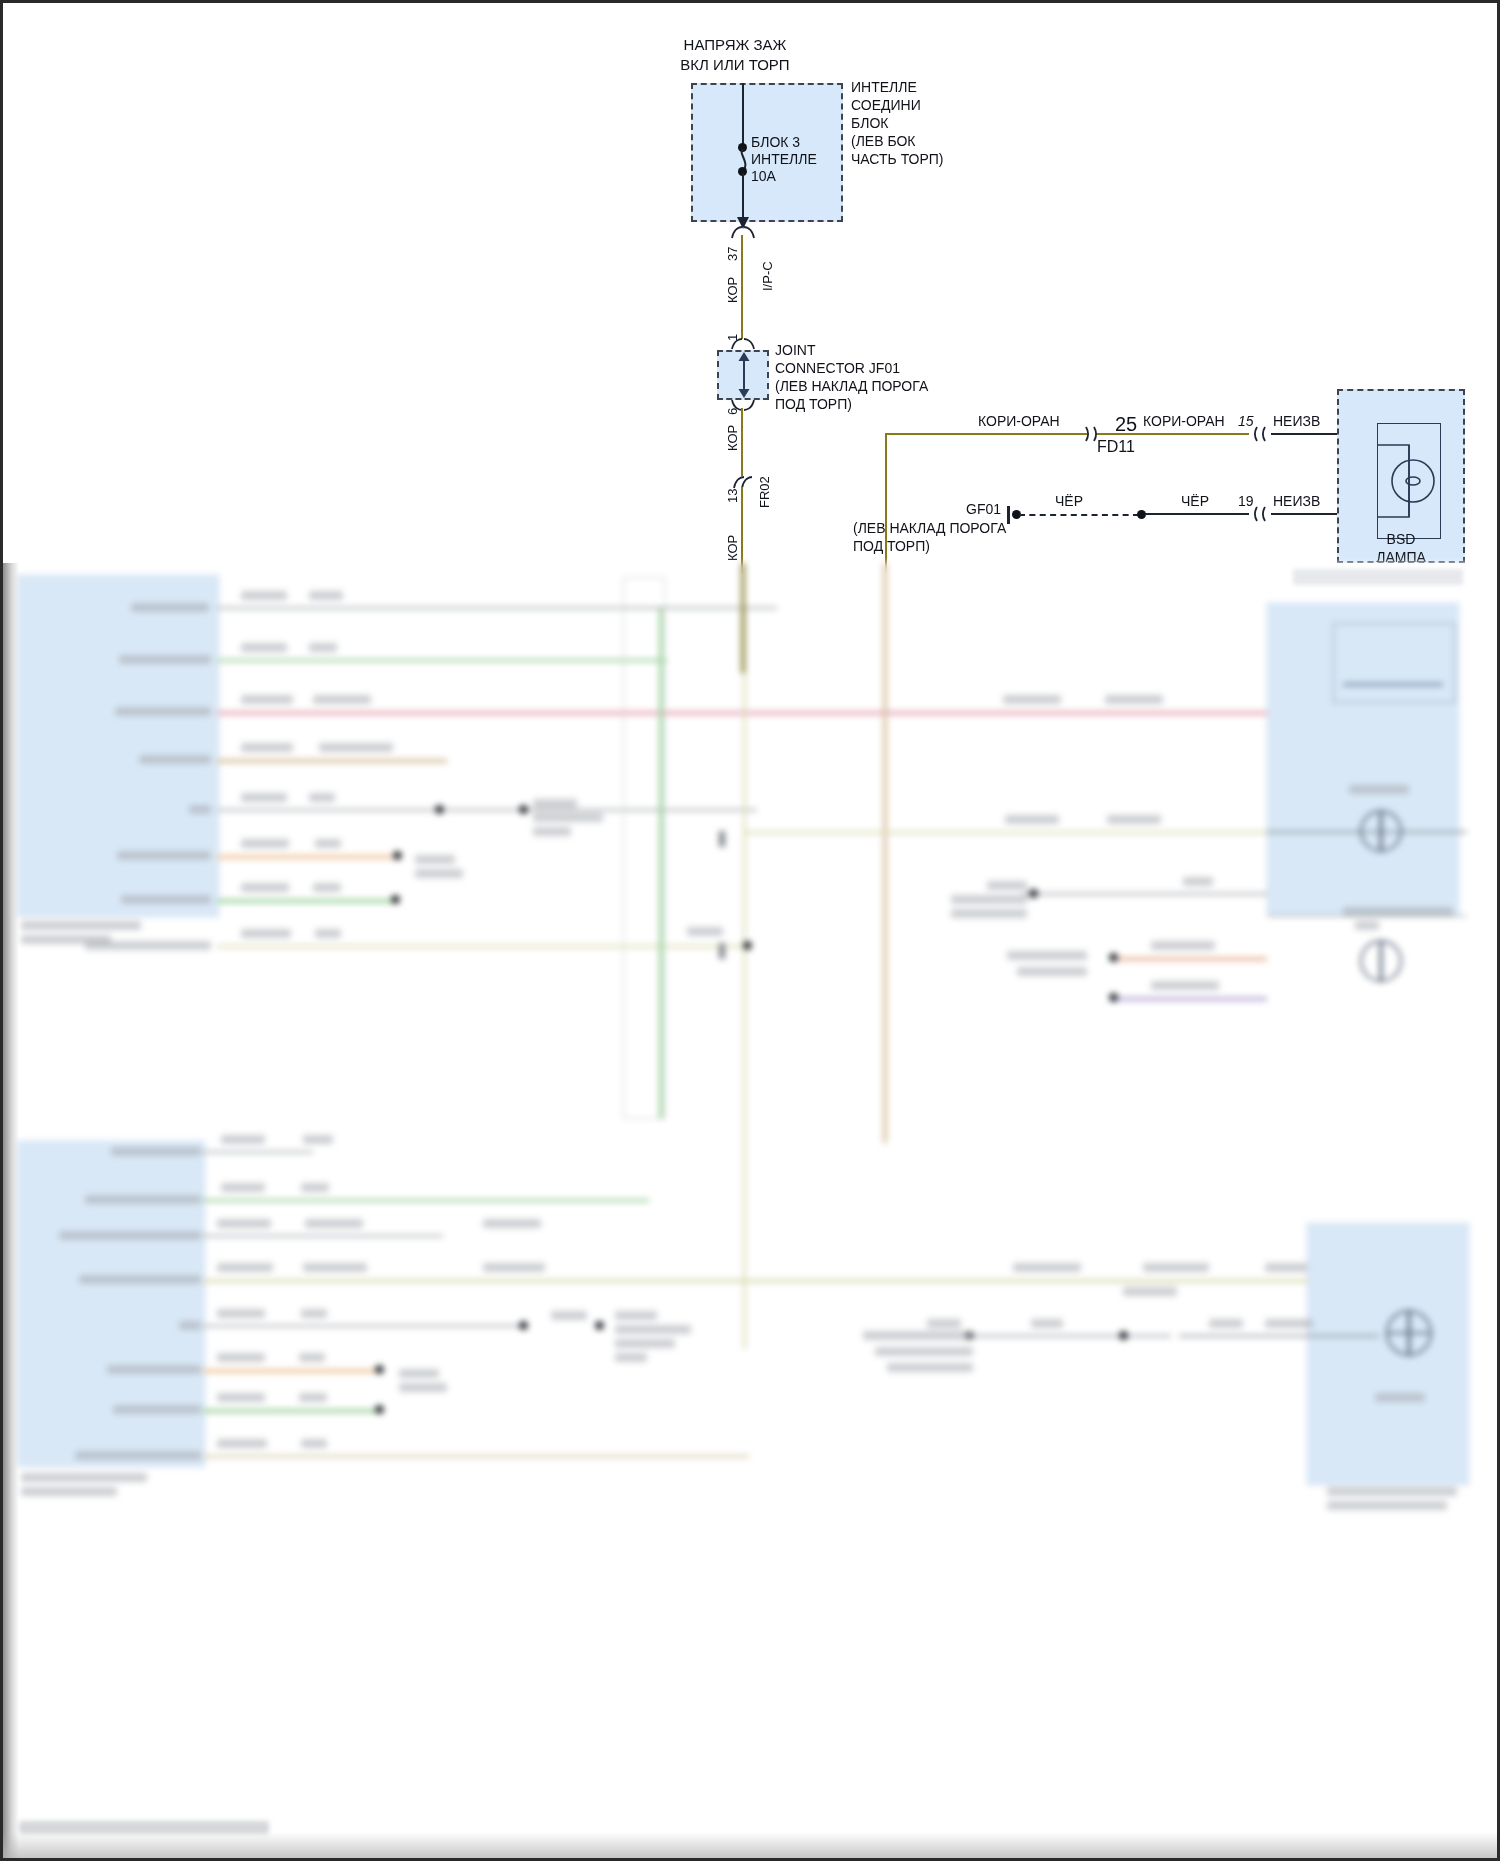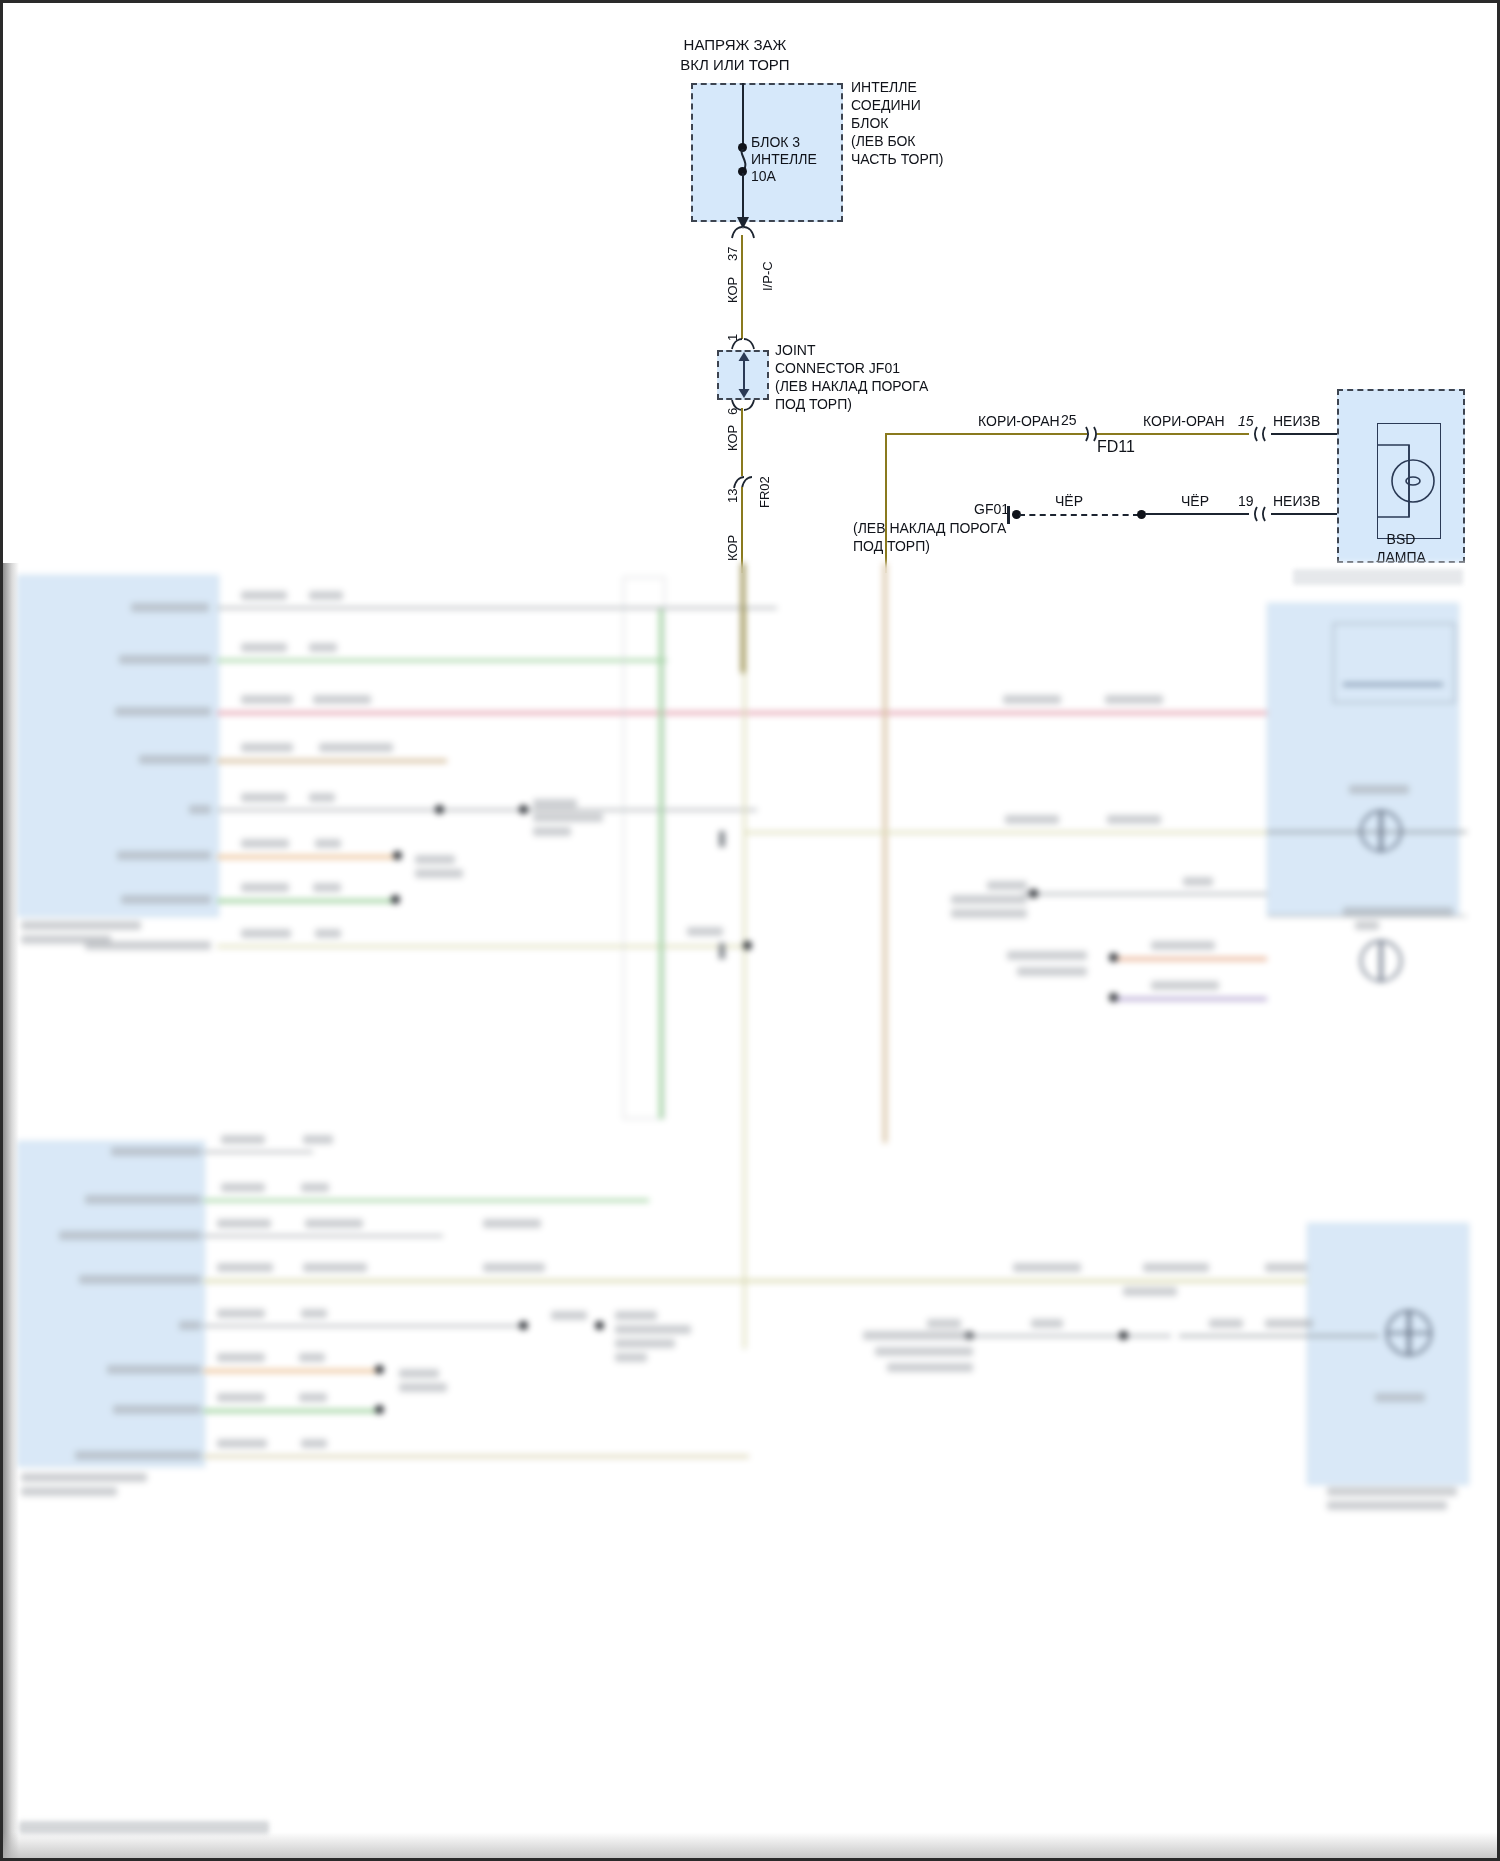--- a/index.html
+++ b/index.html
@@ -125,35 +125,35 @@
   <div class="vtxt" style="left:722px;top:558px;font-size:13px;">КОР</div>
 
   <div class="wire wv brown" style="left:882px;top:430px;height:140px;"></div>
   <div class="wire wh brown" style="left:882px;top:430px;width:202px;"></div>
   <div class="txt" style="left:975px;top:410px;font-size:14px;">КОРИ-ОРАН</div>
 
   <svg class="abs" style="left:1080px;top:422px;" width="26" height="18">
     <path d="M3 2 C6 7, 6 11, 3 16" fill="none" stroke="#1c2430" stroke-width="1.8"></path>
     <path d="M11 2 C14 7, 14 11, 11 16" fill="none" stroke="#1c2430" stroke-width="1.8"></path>
   </svg>
-  <div class="txt" style="left:1058px;top:409px;font-size:14px;">25</div>
+  <div class="txt" style="left:1112px;top:409px;font-size:20px;">25</div>
   <div class="txt" style="left:1094px;top:434px;font-size:16px;">FD11</div>
 
   <div class="wire wh brown" style="left:1094px;top:430px;width:152px;"></div>
   <div class="txt" style="left:1140px;top:410px;font-size:14px;">КОРИ-ОРАН</div>
   <div class="txt" style="left:1235px;top:410px;font-size:14px;font-style:italic;">15</div>
 
   <svg class="abs" style="left:1246px;top:422px;" width="24" height="18">
     <path d="M8 2 C5 7, 5 11, 8 16" fill="none" stroke="#1c2430" stroke-width="1.8"></path>
     <path d="M16 2 C13 7, 13 11, 16 16" fill="none" stroke="#1c2430" stroke-width="1.8"></path>
   </svg>
   <div class="txt" style="left:1270px;top:410px;font-size:14px;">НЕИЗВ</div>
   <div class="wire wh" style="left:1268px;top:430px;width:72px;"></div>
 
-  <div class="txt" style="left:963px;top:498px;font-size:14px;margin-left:8px;">GF01</div>
+  <div class="txt" style="left:963px;top:498px;font-size:14px;">GF01</div>
 
   <div class="wire wv" style="left:1004px;top:503px;height:18px;width:3px;"></div>
   <div class="dot" style="left:1009px;top:507px;"></div>
 
   <div class="txt" style="left:850px;top:517px;font-size:14px;">(ЛЕВ НАКЛАД ПОРОГА
 ПОД ТОРП)</div>
 
   <div class="dashwire" style="left:1016px;top:511px;width:120px;"></div>
   <div class="txt" style="left:1052px;top:490px;font-size:14px;">ЧЁР</div>
   <div class="dot" style="left:1134px;top:507px;"></div>

